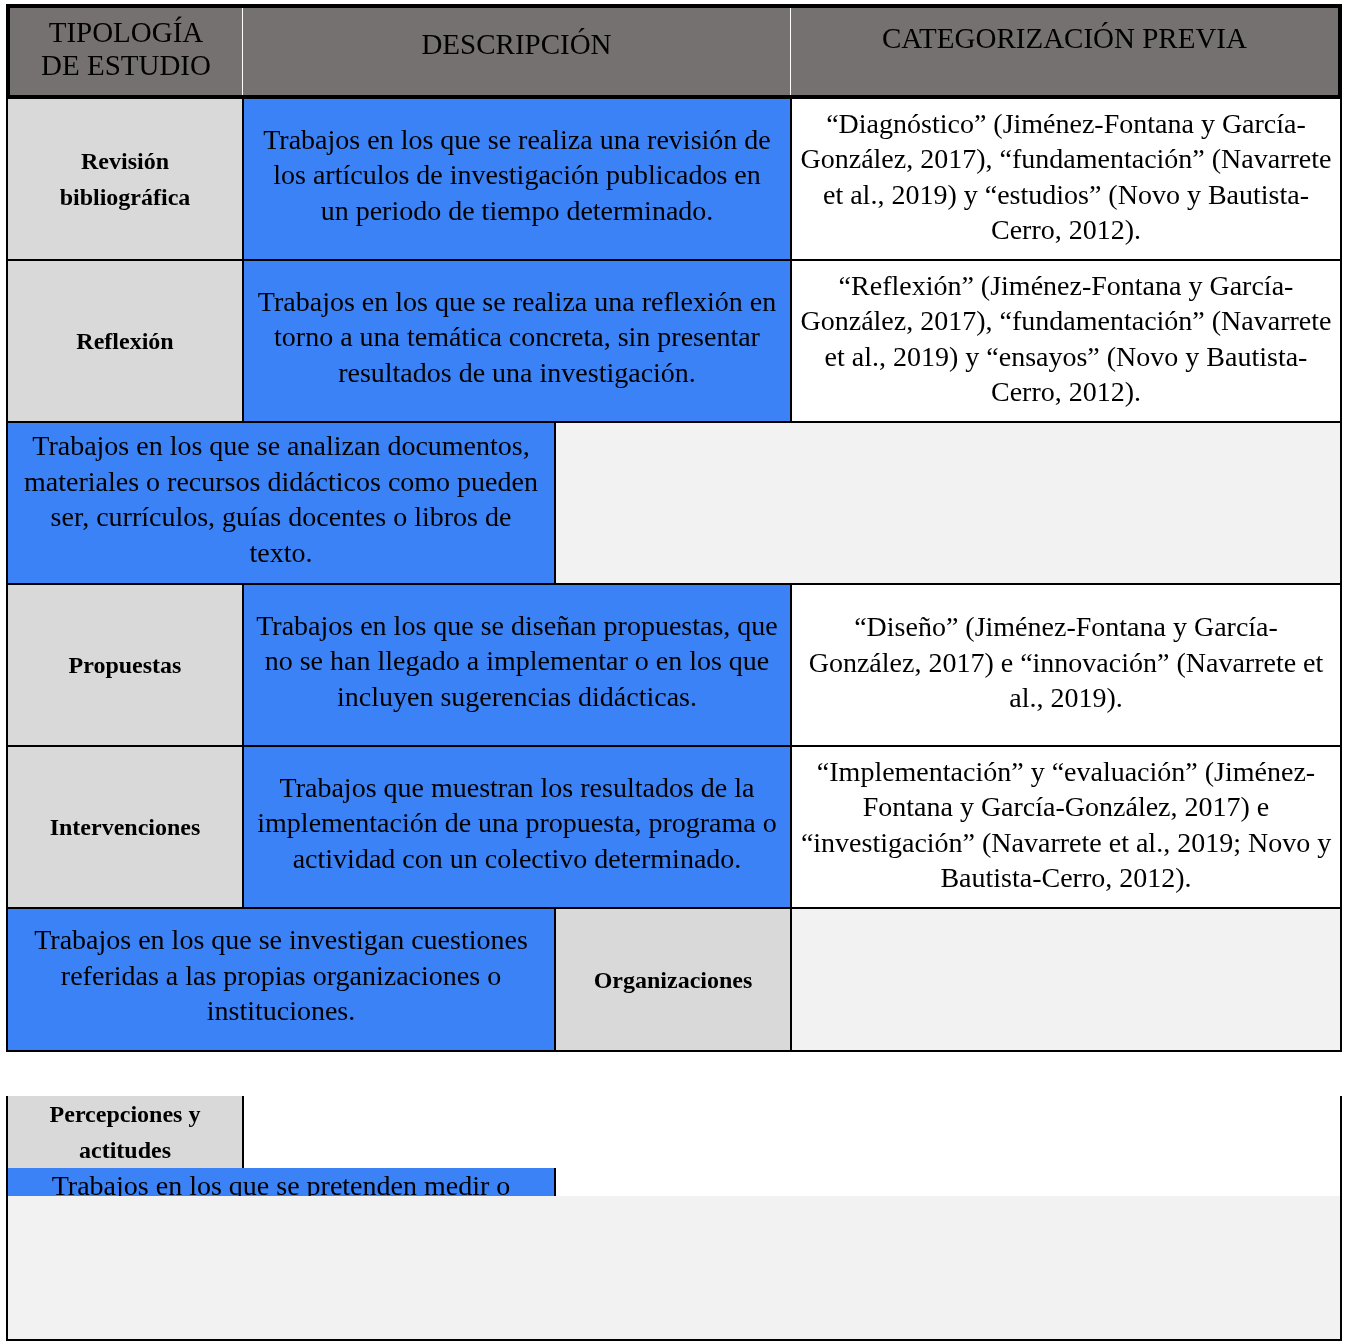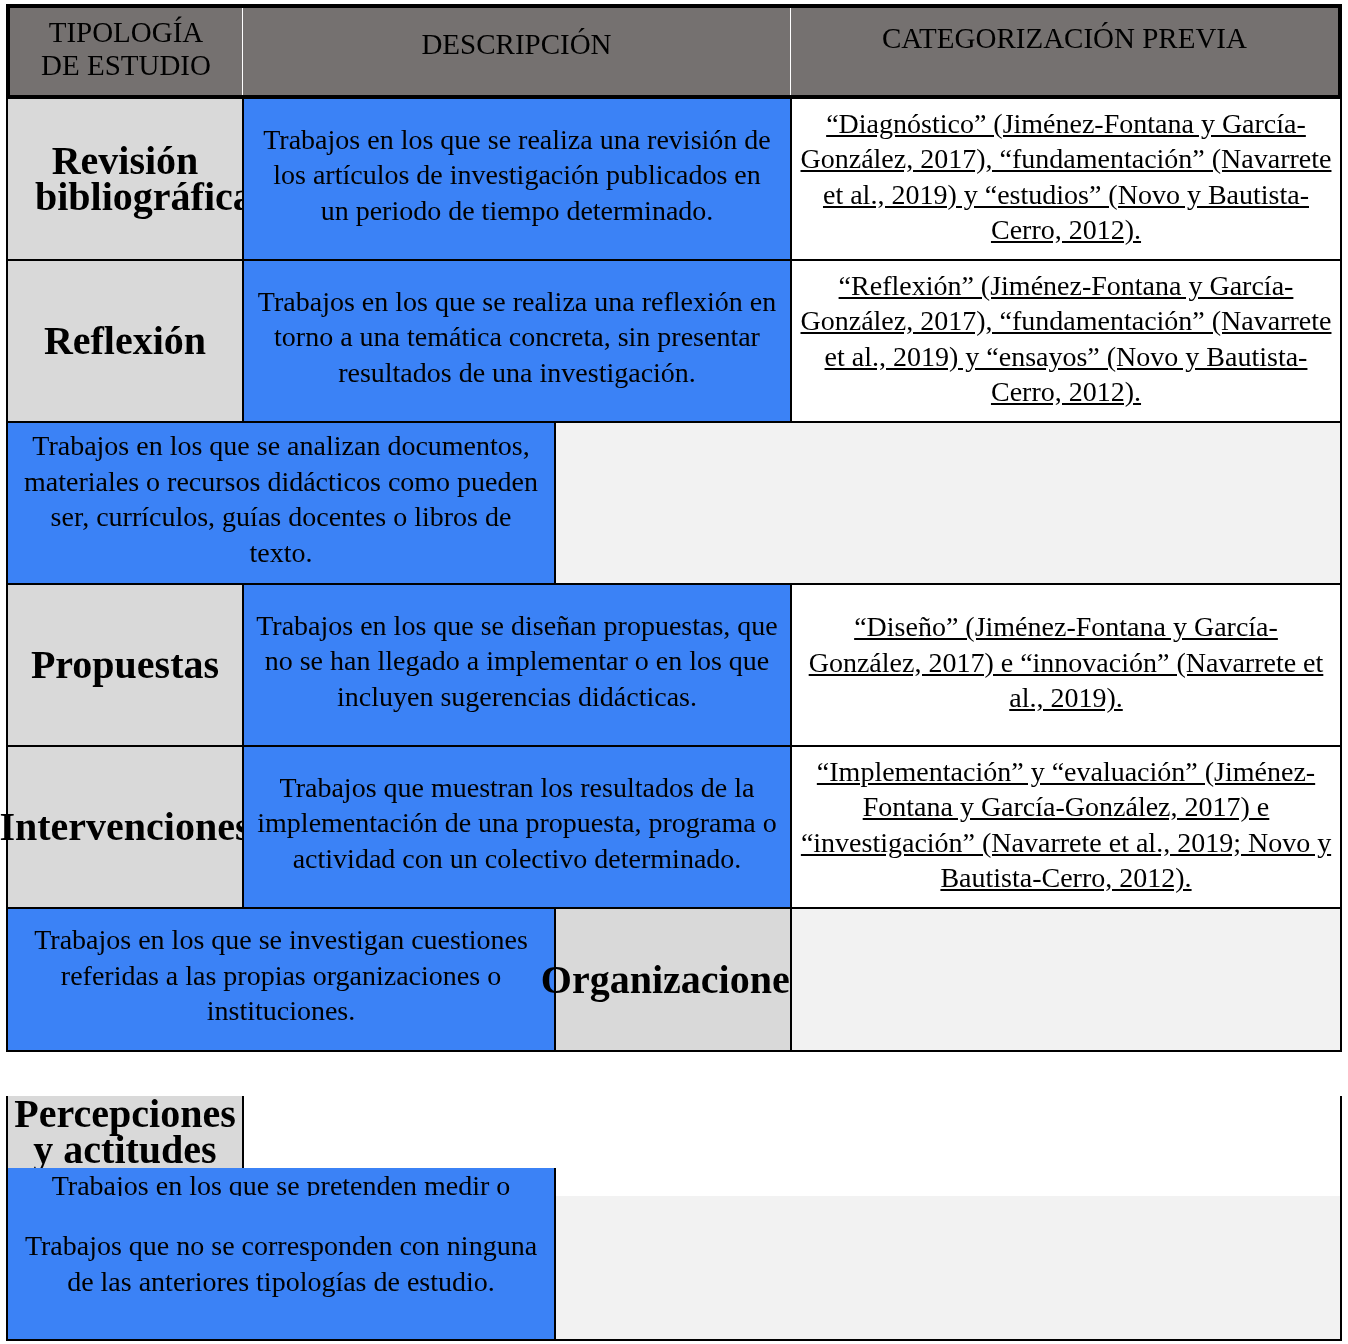--- a/index.html
+++ b/index.html
@@ -12,24 +12,24 @@
   .hdr .cell { display: flex; align-items: center; justify-content: center; text-align: center;
                font-weight: normal; font-size: 29px; line-height: 33px; color: #000; box-sizing: border-box; }
   .hdr .c1 { width: 233px; border-right: 1px solid #ffffff; padding-bottom: 6px; }
   .hdr .c2 { width: 548px; border-right: 1px solid #ffffff; padding-bottom: 14px; }
   .hdr .c3 { flex: 1; padding-bottom: 27px; }
   .row { position: absolute; left: 0; width: 1336px; display: flex; box-sizing: border-box;
          border-left: 2px solid #000; border-right: 2px solid #000; border-bottom: 2px solid #000; }
   .row .cell { display: flex; align-items: center; justify-content: center; text-align: center;
                box-sizing: border-box; }
   .row .c1 { width: 236px; background: #d9d9d9; border-right: 2px solid #000;
-             font-weight: bold; font-size: 40px; line-height: 36px; padding: 0 8px; }
+             font-weight: bold; font-size: 24px; line-height: 36px; padding: 0 8px; }
   .row .c2 { width: 548px; background: #3b82f6; border-right: 2px solid #000;
              font-size: 28px; line-height: 35.5px; padding: 0 12px 8px 12px; }
-  .row .c3 { flex: 1; background: #ffffff; font-size: 28px; line-height: 35.5px; padding: 3px 6px 8px 6px; text-decoration: underline; }
+  .row .c3 { flex: 1; background: #ffffff; font-size: 28px; line-height: 35.5px; padding: 3px 6px 8px 6px; }
   .row .c3.empty { background: #f2f2f2; }
   .txt { display: block; }
 </style>
 </head>
 <body>
 
 <div class="table">
   <div class="hdr">
     <div class="cell c1">
       <span class="txt" style="width:190px;">TIPOLOGÍA DE ESTUDIO</span>
@@ -117,20 +117,17 @@
       </div>
     <div class="cell c2">
         <span class="txt">Trabajos en los que se pretenden medir o conocer las percepciones, actitudes o interpretaciones de los participantes.</span>
       </div>
     <div class="cell c3 empty">
         <span class="txt"></span>
       </div>
   </div>
 
   <div class="row" style="top:1192px;height:145px;">
-    <div class="cell c2">
-        <span class="txt">Trabajos que no se corresponden con ninguna de las anteriores tipologías de estudio.</span>
-      </div>
     <div class="cell c3 empty">
         <span class="txt"></span>
       </div>
   </div>
 </div>
 
 </body></html>

